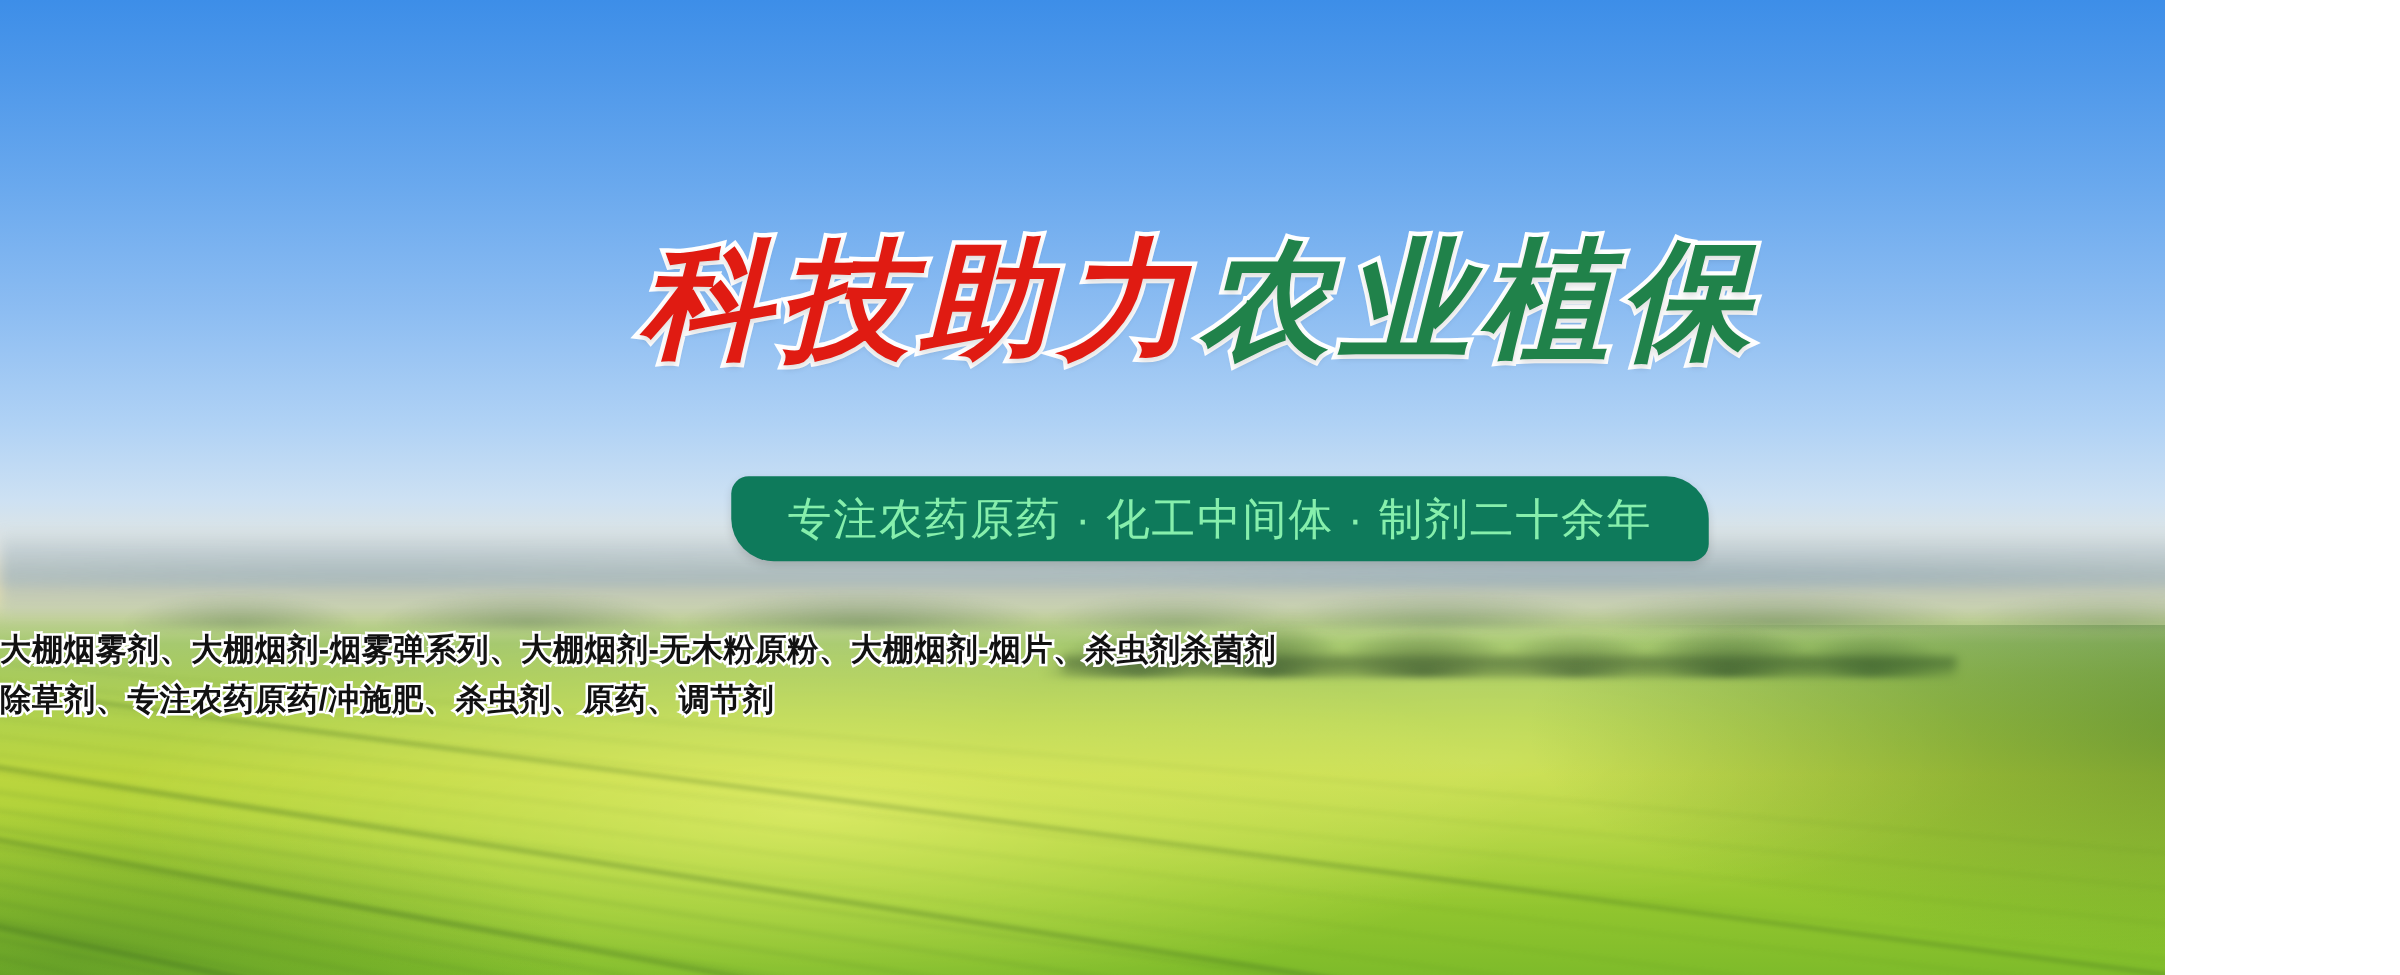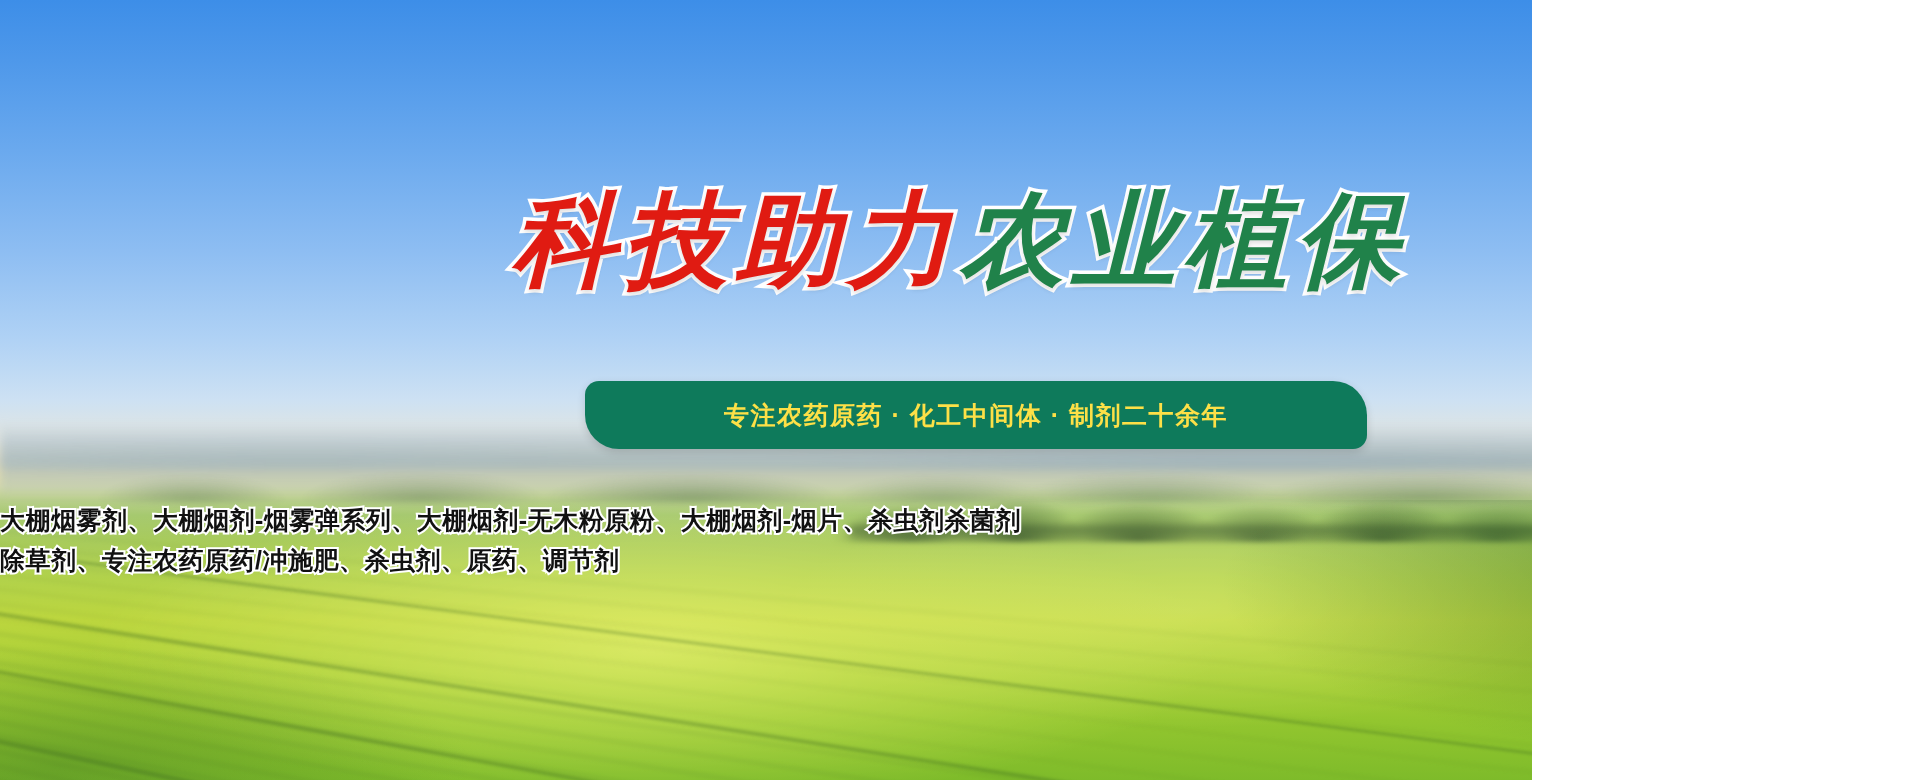--- a/index.html
+++ b/index.html
@@ -6,21 +6,21 @@
     margin: 0;
     padding: 0;
     background: #ffffff;
   }
   body {
     font-family: "Liberation Sans", "DejaVu Sans", sans-serif;
   }
 
   .banner {
     position: relative;
-    width: 1532px;
+    width: 1732px;
     height: 780px;
     overflow: hidden;
     
     background:
       linear-gradient(to bottom,
         #3d8ee8 0px,
         #4e98ea 60px,
         #6aa9ee 150px,
         #8dbdf2 250px,
         #b0d2f5 340px,
@@ -210,23 +210,23 @@
     width: 782px;
     height: 68px;
     background: #0e7a5b;
     border-radius: 14px 34px 14px 34px;
     box-shadow: 0 3px 8px rgba(0,0,0,0.14);
     display: flex;
     align-items: center;
     justify-content: center;
   }
   .badge-text {
-    color: #fde047;
-    font-size: 25px;
-    font-weight: 700;
+    color: #86efac;
+    font-size: 35px;
+    font-weight: 400;
     letter-spacing: 1.5px;
     white-space: nowrap;
     font-family: "Liberation Sans", "DejaVu Sans", sans-serif;
   }
 
   .desc {
     position: absolute;
     left: 0;
     top: 500px;
     width: 1920px;

